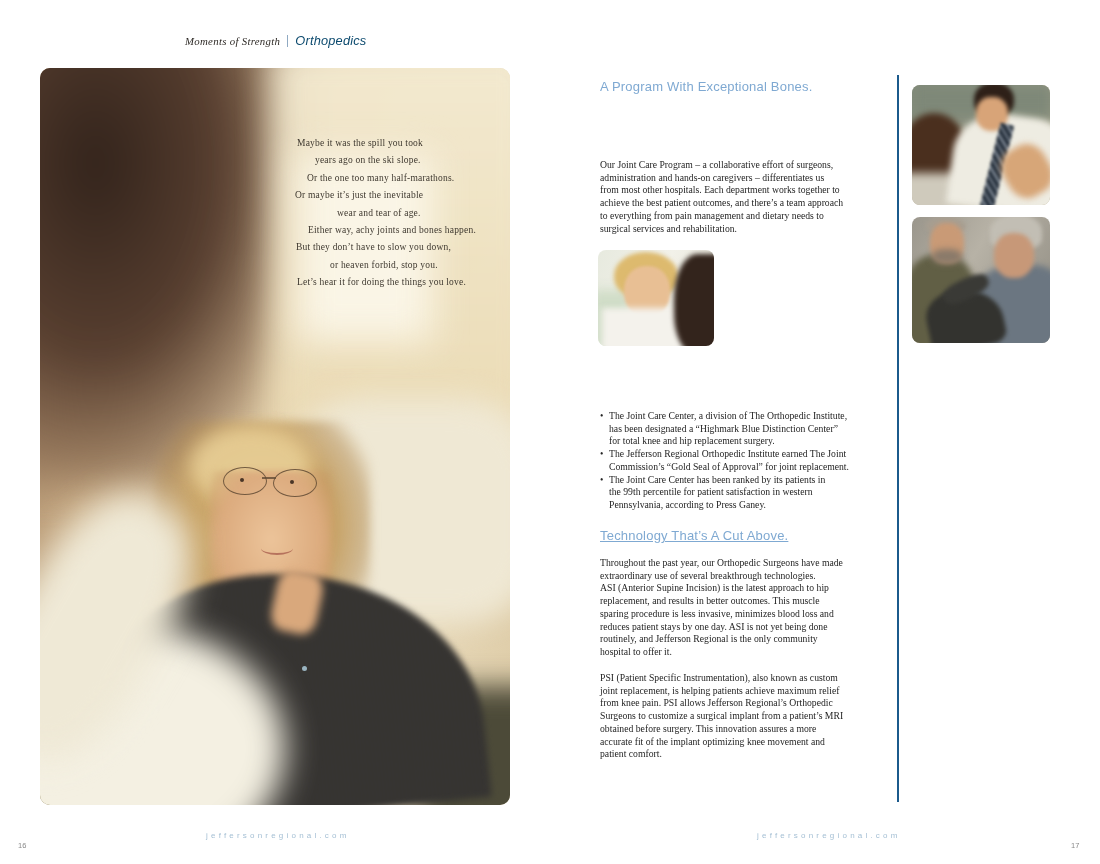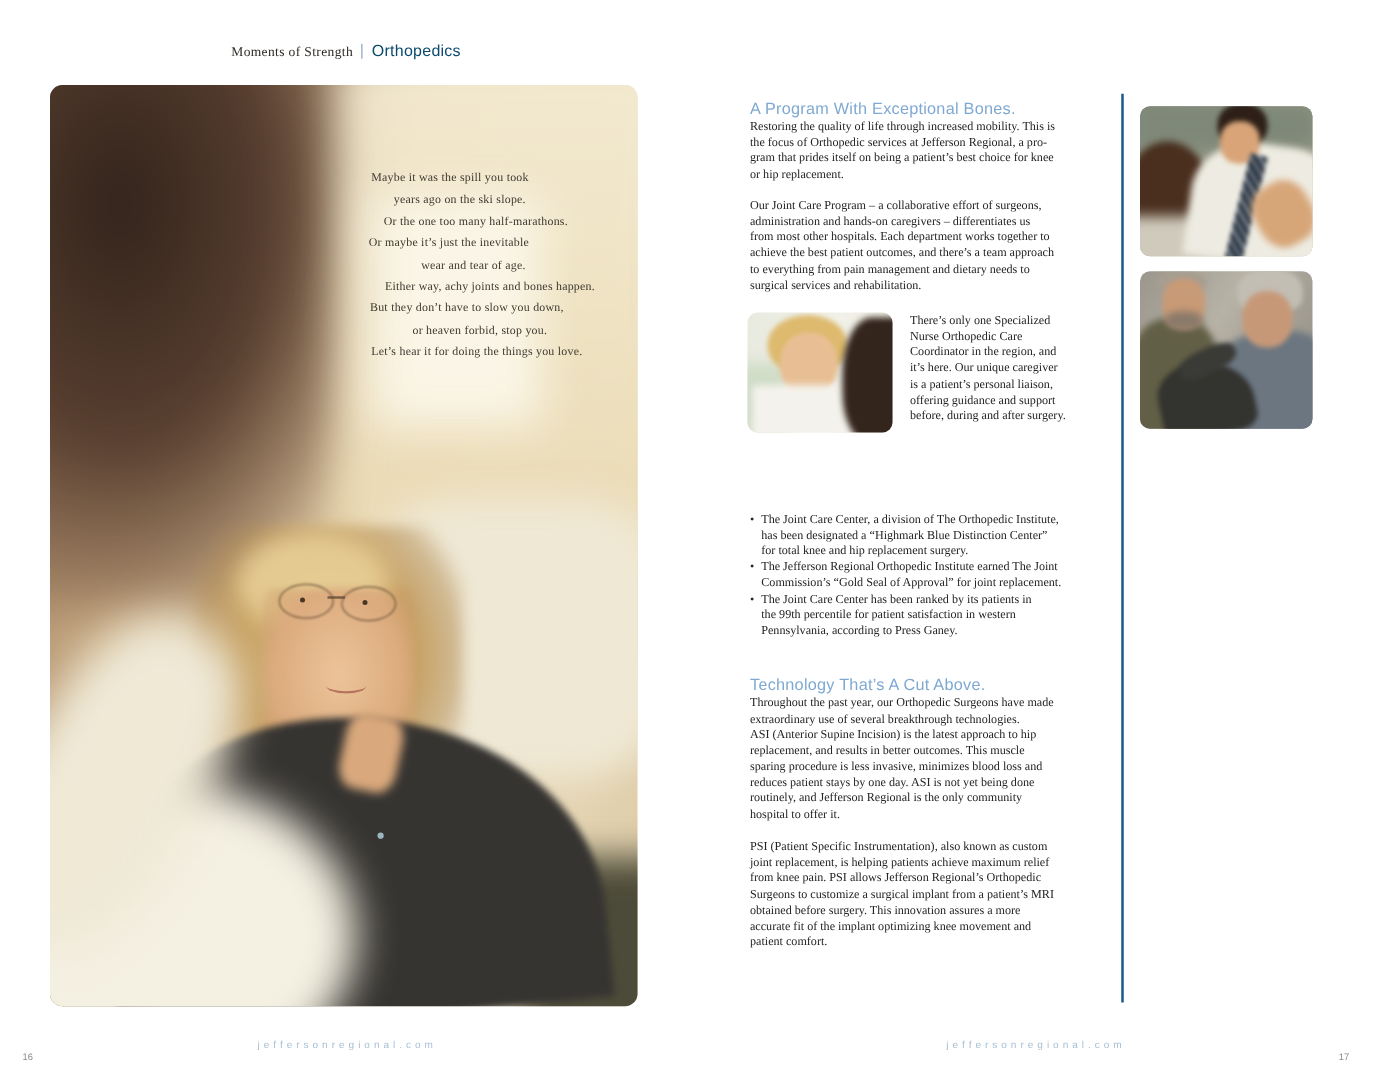--- a/index.html
+++ b/index.html
@@ -1,20 +1,20 @@
 <!DOCTYPE html>
 <html><head>
 <meta charset="utf-8">
 <style>
   html,body{margin:0;padding:0;background:#ffffff;}
   .page{position:relative;width:1100px;height:864px;background:#ffffff;
         font-family:"Liberation Serif",serif;color:#262626;overflow:hidden;}
 
   
-  .header{position:absolute;left:185px;top:33px;display:flex;align-items:flex-end;gap:7px;}
+  .header{position:absolute;left:185px;top:33px;display:flex;align-items:center;gap:7px;font-style:italic;}
   .header .title{font-family:"Liberation Serif",serif;font-size:10.8px;color:#2e2a26;letter-spacing:.3px;}
   .header .hbar{width:1px;height:12px;background:#8fa9c2;align-self:center;}
   .header .section{font-family:"Liberation Sans",sans-serif;font-size:12.8px;color:#0c4a6e;letter-spacing:.2px;}
 
   
   .photo-main{position:absolute;left:40px;top:68px;width:470px;height:737px;
               border-radius:10px;overflow:hidden;
               background:linear-gradient(100deg,#a98a6a 0%,#c8ab84 20%,#dcc5a0 40%,#e4d2ac 62%,#e7d8b8 82%,#ddcba6 100%);}
   .ph{position:absolute;}
   .pm-dark-figure{left:-60px;top:-80px;width:330px;height:500px;filter:blur(18px);
@@ -55,21 +55,21 @@
   .poem-line{white-space:nowrap;}
   .pl0{margin-left:2px;} .pl1{margin-left:20px;} .pl2{margin-left:12px;} .pl3{margin-left:0;}
   .pl4{margin-left:42px;} .pl5{margin-left:13px;} .pl6{margin-left:1px;} .pl7{margin-left:35px;} .pl8{margin-left:2px;}
 
   
   .article{position:absolute;left:600px;top:0;width:300px;height:620px;}
   .a-block{position:absolute;left:0;}
   .heading{font-family:"Liberation Sans",sans-serif;font-size:13px;color:#7fa9d2;letter-spacing:.2px;}
   .body-text{font-size:9.7px;line-height:12.7px;color:#242424;white-space:pre-line;width:296px;}
   .h1{top:79px;} .p1{top:96px;} .p2{top:159px;}
-  .p3{top:357px;} .h2{top:540px;} .p4{top:557px;} .p5{top:672px;}
+  .p3{top:357px;} .h2{top:528px;text-decoration:underline;} .p4{top:557px;} .p5{top:672px;}
 
   .inset-photo{position:absolute;left:-2px;top:250px;width:116px;height:96px;border-radius:8px;overflow:hidden;
       background:linear-gradient(110deg,#e7eadf,#f2f1e9 50%,#e5e2d6);}
   .ip-green{left:-8px;top:40px;width:42px;height:60px;background:#cfdcc6;filter:blur(6px);}
   .ip-hair{left:16px;top:2px;width:64px;height:47px;background:#ddba6e;border-radius:50% 50% 45% 45%;filter:blur(2px);}
   .ip-face{left:26px;top:16px;width:46px;height:51px;background:#e8bf94;border-radius:46%;filter:blur(1.5px);}
   .ip-shirt{left:4px;top:58px;width:86px;height:44px;background:#f4f2ec;filter:blur(3px);}
   .ip-fg-head{left:76px;top:4px;width:52px;height:100px;background:#33241c;border-radius:45% 0 0 40%;filter:blur(2.5px);}
   .inset-text{position:absolute;left:128px;top:251px;width:162px;}
 
@@ -161,45 +161,34 @@
       <div class="poem-line pl4">wear and tear of age.</div>
       <div class="poem-line pl5">Either way, achy joints and bones happen.</div>
       <div class="poem-line pl6">But they don’t have to slow you down,</div>
       <div class="poem-line pl7">or heaven forbid, stop you.</div>
       <div class="poem-line pl8">Let’s hear it for doing the things you love.</div>
     </div>
   </div>
 
   <div class="article">
     <div class="a-block heading h1">A Program With Exceptional Bones.</div>
-    <div class="a-block body-text p1">Restoring the quality of life through increased mobility. This is
-the focus of Orthopedic services at Jefferson Regional, a pro-
-gram that prides itself on being a patient’s best choice for knee
-or hip replacement.</div>
     <div class="a-block body-text p2">Our Joint Care Program – a collaborative effort of surgeons,
 administration and hands-on caregivers – differentiates us
 from most other hospitals. Each department works together to
 achieve the best patient outcomes, and there’s a team approach
 to everything from pain management and dietary needs to
 surgical services and rehabilitation.</div>
 
     <div class="inset-photo">
       <div class="ph ip-green"></div>
       <div class="ph ip-hair"></div>
       <div class="ph ip-face"></div>
       <div class="ph ip-shirt"></div>
       <div class="ph ip-fg-head"></div>
     </div>
-    <div class="inset-text body-text">There’s only one Specialized
-Nurse Orthopedic Care
-Coordinator in the region, and
-it’s here. Our unique caregiver
-is a patient’s personal liaison,
-offering guidance and support
-before, during and after surgery.</div>
 
 
     <div class="bullets">
       <div class="bullet-row">
         <span class="bullet-marker">•</span>
         <span class="body-text">The Joint Care Center, a division of The Orthopedic Institute,
 has been designated a “Highmark Blue Distinction Center”
 for total knee and hip replacement surgery.</span>
       </div>
       <div class="bullet-row">

